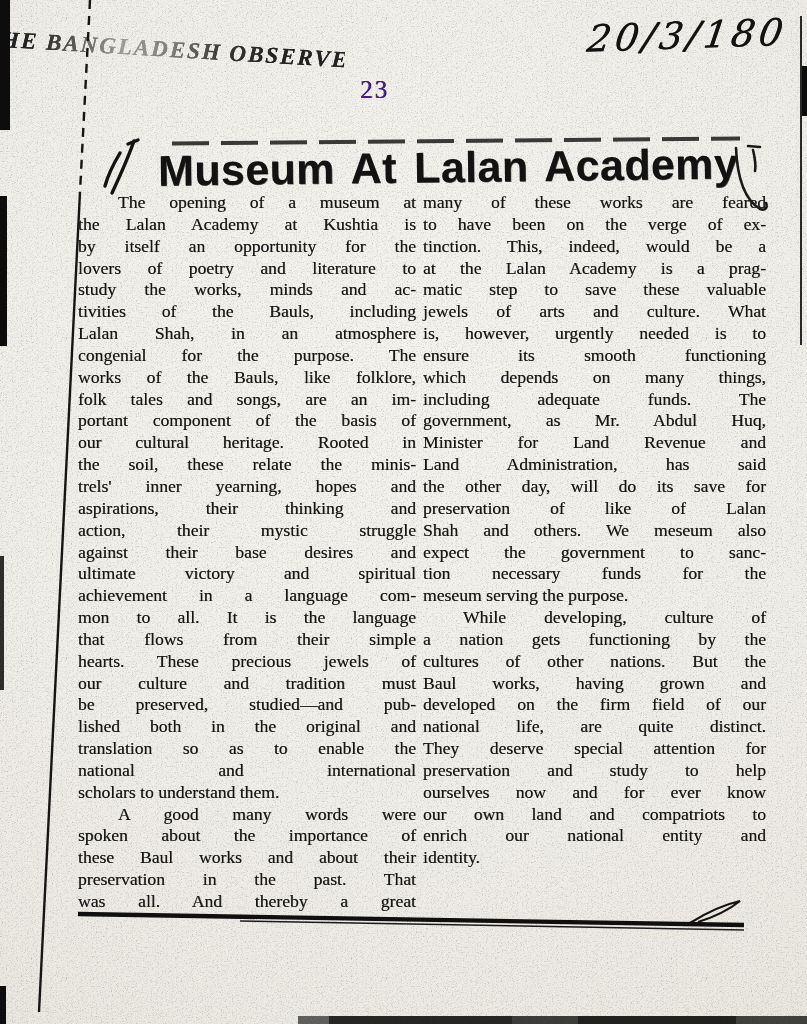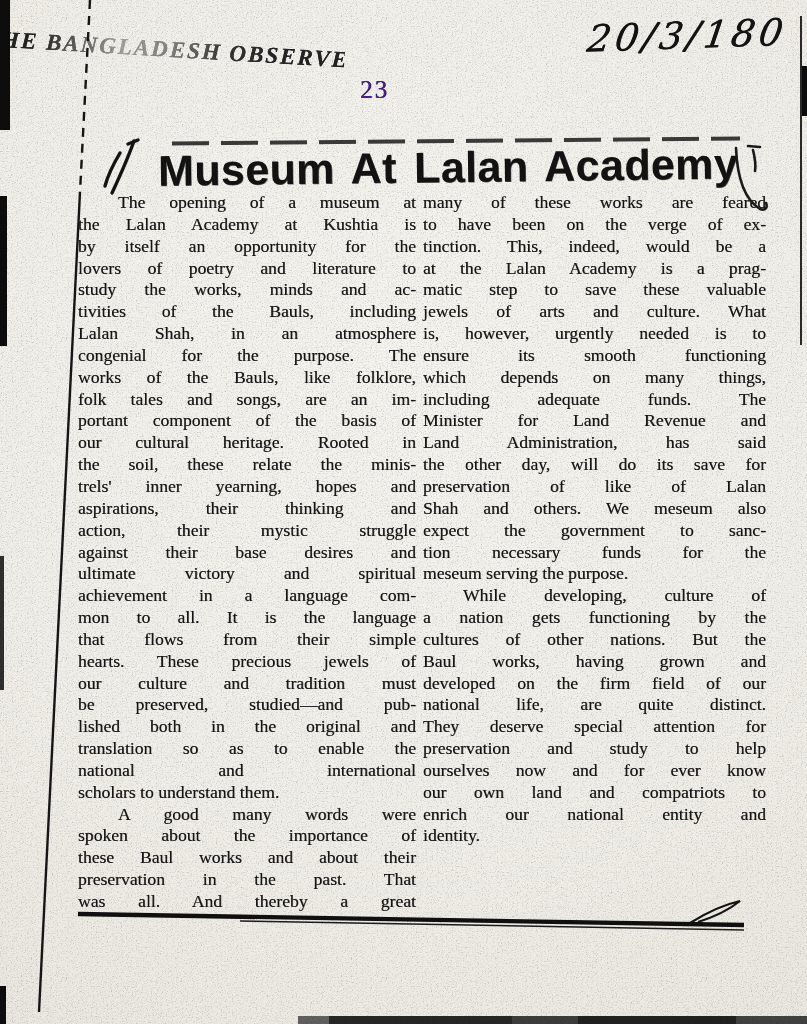--- a/index.html
+++ b/index.html
@@ -128,20 +128,21 @@
       <div class="line">many of these works are feared</div>
       <div class="line">to have been on the verge of ex-</div>
       <div class="line">tinction. This, indeed, would be a</div>
       <div class="line">at the Lalan Academy is a prag-</div>
       <div class="line">matic step to save these valuable</div>
       <div class="line">jewels of arts and culture. What</div>
       <div class="line">is, however, urgently needed is to</div>
       <div class="line">ensure its smooth functioning</div>
       <div class="line">which depends on many things,</div>
       <div class="line">including adequate funds. The</div>
+      <div class="line">government, as Mr. Abdul Huq,</div>
       <div class="line">Minister for Land Revenue and</div>
       <div class="line">Land Administration, has said</div>
       <div class="line">the other day, will do its save for</div>
       <div class="line">preservation of like of Lalan</div>
       <div class="line">Shah and others. We meseum also</div>
       <div class="line">expect the government to sanc-</div>
       <div class="line">tion necessary funds for the</div>
       <div class="line end">meseum serving the purpose.</div>
       <div class="line indent gap">While developing, culture of</div>
       <div class="line">a nation gets functioning by the</div>

